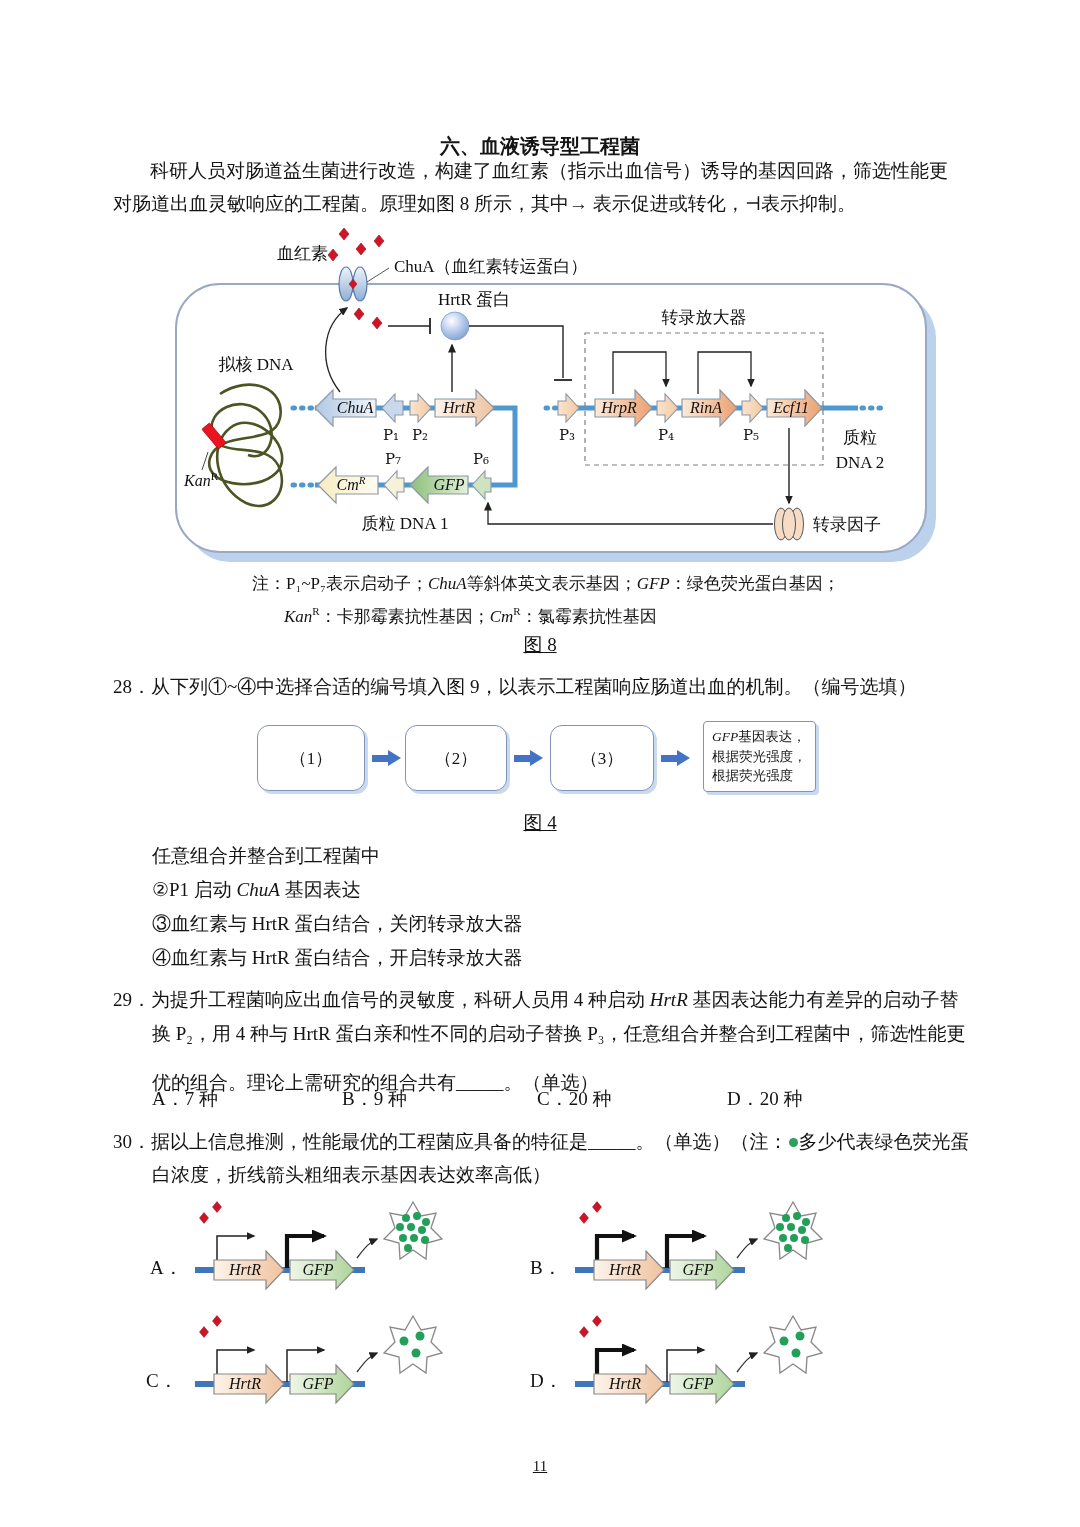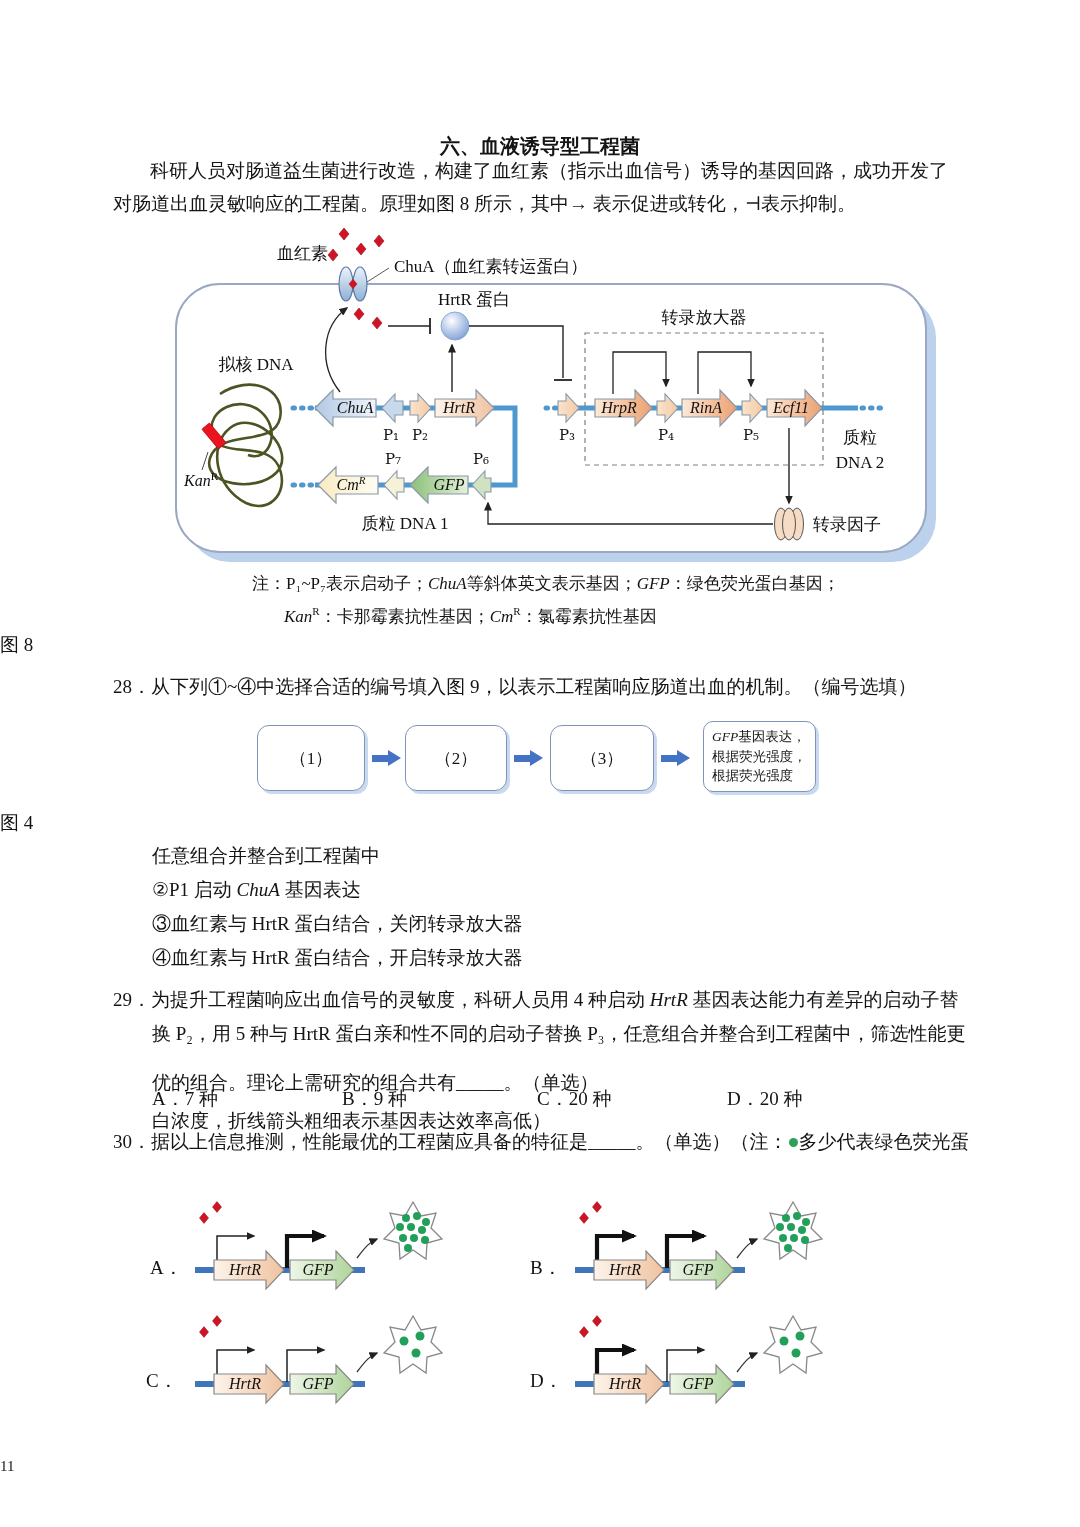--- a/index.html
+++ b/index.html
@@ -5,28 +5,28 @@
   html,body{margin:0;padding:0;}
   body{
     width:1080px;height:1527px;position:relative;background:#ffffff;
     font-family:"Liberation Serif","DejaVu Serif",serif;color:#141414;
   }
   .abs{position:absolute;white-space:nowrap;}
   .t19{font-size:19px;line-height:26px;}
   .t17{font-size:17px;line-height:26px;}
   .title{width:100%;text-align:center;font-family:"Liberation Sans","DejaVu Sans",sans-serif;
          font-weight:bold;font-size:20px;}
-  .center{width:100%;text-align:left;}
+  .center{width:100%;text-align:center;text-decoration:underline;}
   i{font-style:italic;}
   sup{font-size:11px;}
   
   .fbox{position:absolute;background:#fff;border:1.6px solid #7f94b8;border-radius:12px;
         box-shadow:3px 3px 0 #c9d9ef;display:flex;align-items:center;justify-content:center;
         font-size:17px;}
-  .fbox4{position:absolute;background:#fff;border:1.6px solid #7f94b8;border-radius:10px;
+  .fbox4{position:absolute;background:#fff;border:1.6px solid #7f94b8;border-radius:4px;
         box-shadow:3px 3px 0 #c9d9ef;font-size:13.5px;line-height:19.5px;padding:5px 8px;
         white-space:nowrap;}
   .flow-arrow{position:absolute;display:flex;align-items:center;height:16px;}
   .flow-arrow .stem{width:16px;height:7px;background:#4472c4;display:inline-block;}
   .flow-arrow .head{width:0;height:0;border-left:13px solid #4472c4;
         border-top:8px solid transparent;border-bottom:8px solid transparent;display:inline-block;}
   .green-dot{display:inline-block;width:9px;height:9px;border-radius:50%;
         background:#2ca05c;vertical-align:middle;margin:0 1px 3px 1px;}
   
   text{fill:#111;}
@@ -81,21 +81,21 @@
     </linearGradient>
     <linearGradient id="gCream" x1="0" y1="0" x2="1" y2="0">
       <stop offset="0" stop-color="#f8ecc2"></stop>
         <stop offset="1" stop-color="#fefcf2"></stop>
     </linearGradient>
   </defs>
 </svg>
 
 <div class="abs title" style="top:133px;left:0;">六、血液诱导型工程菌</div>
 
-<div class="abs t19" style="left:150px;top:158px;">科研人员对肠道益生菌进行改造，构建了血红素（指示出血信号）诱导的基因回路，成功开发了</div>
+<div class="abs t19" style="left:150px;top:158px;">科研人员对肠道益生菌进行改造，构建了血红素（指示出血信号）诱导的基因回路，筛选性能更</div>
 <div class="abs t19" style="left:113px;top:191px;">对肠道出血灵敏响应的工程菌。原理如图 8 所示，其中→ 表示促进或转化，⊣表示抑制。</div>
 
 <svg class="abs" style="left:158px;top:222px;" width="780" height="345" viewBox="0 0 780 345">
 
   <rect x="28" y="72" width="750" height="268" rx="44" fill="#bcd2ec"></rect>
   <rect x="18" y="62" width="750" height="268" rx="44" fill="#ffffff" stroke="#9aa8c4" stroke-width="2"></rect>
 
   <g>
     <use href="#diamond" transform="translate(186,12)"></use>
     <use href="#diamond" transform="translate(203,27)"></use>
@@ -253,31 +253,31 @@
 <div class="abs t19" style="left:152px;top:843px;">任意组合并整合到工程菌中</div>
 <div class="abs t19" style="left:152px;top:877px;">
   <span>②P1 启动 </span><i>ChuA</i><span> 基因表达</span>
 </div>
 <div class="abs t19" style="left:152px;top:911px;">③血红素与 HrtR 蛋白结合，关闭转录放大器</div>
 <div class="abs t19" style="left:152px;top:945px;">④血红素与 HrtR 蛋白结合，开启转录放大器</div>
 
 <div class="abs t19" style="left:113px;top:987px;">
   <span>29．为提升工程菌响应出血信号的灵敏度，科研人员用 4 种启动 </span><i>HrtR</i><span> 基因表达能力有差异的启动子替</span>
 </div>
-<div class="abs t19" style="left:152px;top:1021px;">换 P₂，用 5 种与 HrtR 蛋白亲和性不同的启动子替换 P₃，任意组合并整合到工程菌中，筛选性能更</div>
+<div class="abs t19" style="left:152px;top:1021px;">换 P₂，用 4 种与 HrtR 蛋白亲和性不同的启动子替换 P₃，任意组合并整合到工程菌中，筛选性能更</div>
 <div class="abs t19" style="left:152px;top:1055px;margin-top:15px;">优的组合。理论上需研究的组合共有_____。（单选）</div>
 <div class="abs t19" style="left:152px;top:1086px;">A．7 种</div>
 <div class="abs t19" style="left:342px;top:1086px;">B．9 种</div>
 <div class="abs t19" style="left:537px;top:1086px;">C．20 种</div>
 <div class="abs t19" style="left:727px;top:1086px;">D．20 种</div>
 
 <div class="abs t19" style="left:113px;top:1129px;">
   <span>30．据以上信息推测，性能最优的工程菌应具备的特征是_____。（单选）（注：</span><span class="green-dot"></span><span>多少代表绿色荧光蛋</span>
 </div>
-<div class="abs t19" style="left:152px;top:1108px;">白浓度，折线箭头粗细表示基因表达效率高低）</div>
+<div class="abs t19" style="left:152px;top:1162px;">白浓度，折线箭头粗细表示基因表达效率高低）</div>
 
 <div class="abs t19" style="left:150px;top:1255px;">A．</div>
 <svg class="abs" style="left:170px;top:1196px;" width="310" height="108" viewBox="0 0 310 108">
   <line x1="25" y1="74" x2="195" y2="74" stroke="#3f76ba" stroke-width="6"></line>
   <use href="#diamond" transform="translate(34,22) scale(0.9)"></use>
   <use href="#diamond" transform="translate(47,11) scale(0.9)"></use>
   <path d="M47,72 L47,40 L84,40" fill="none" stroke="#222" stroke-width="1.5" marker-end="url(#mThin)"></path>
   <path d="M117,72 L117,40 L154,40" fill="none" stroke="#111" stroke-width="4.2" marker-end="url(#mThick)"></path>
   <polygon points="44,64 96,64 96,55 114,74 96,93 96,84 44,84" fill="url(#gHrtR)" stroke="#888" stroke-width="1.2"></polygon>
   <text class="gene-t" x="75" y="79" text-anchor="middle">HrtR</text>

